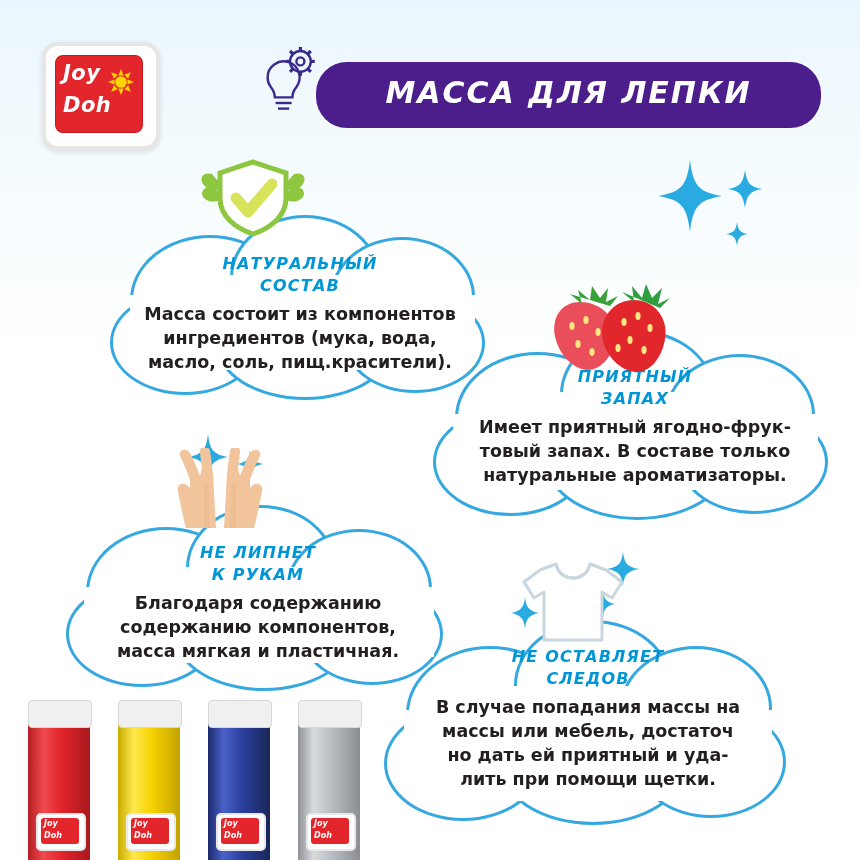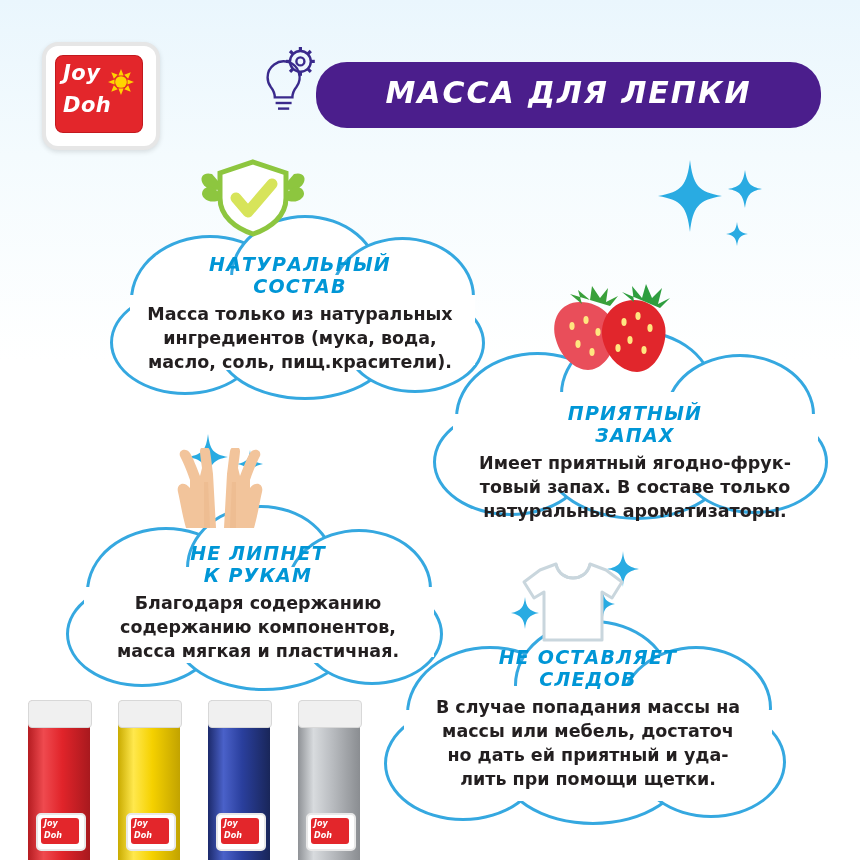--- a/index.html
+++ b/index.html
@@ -123,21 +123,21 @@
   }
   .cloud-wrap { position: absolute; }
   .cloud-content {
     position: absolute;
     z-index: 5;
     text-align: center;
     width: 100%;
   }
   .card-title {
     color: #0096d6;
-    font-size: 19px;
+    font-size: 16px;
     font-weight: bold;
     font-style: italic;
     letter-spacing: 1.2px;
     line-height: 22px;
     font-family: "DejaVu Sans", sans-serif;
     text-transform: uppercase;
     margin-bottom: 5px;
   }
   .card-body {
     color: #231f20;
@@ -291,21 +291,21 @@
     <div class="cloud-body" style="left:245px;top:78px;width:140px;height:100px;"></div>
     <div style="position:absolute;left:45px;top:60px;width:310px;height:95px;background:#ffffff;z-index:3;"></div>
     <div style="position:absolute;left:30px;top:80px;width:345px;height:70px;background:#ffffff;z-index:3;"></div>
 
     <div class="cloud-content" style="left:0;top:38px;">
       <div class="card-title">
         <div>НАТУРАЛЬНЫЙ</div>
         <div>СОСТАВ</div>
       </div>
       <div class="card-body">
-        <div>Масса только из натуральных</div>
+        <div>Масса состоит из компонентов</div>
         <div>ингредиентов (мука, вода,</div>
         <div>масло, соль, пищ.красители).</div>
       </div>
     </div>
   </div>
 
   <svg style="position:absolute;left:198px;top:158px;width:110px;height:80px;z-index:7;" viewBox="0 0 110 80">
     <path d="M14 16 C6 14 2 18 4 24 C7 32 18 34 26 30 Z" fill="#8dc63f"></path>
     <path d="M96 16 C104 14 108 18 106 24 C103 32 92 34 84 30 Z" fill="#8dc63f"></path>
     <path d="M12 28 C4 30 2 36 6 40 C12 46 22 44 27 38 Z" fill="#8dc63f"></path>
@@ -317,21 +317,21 @@
   <div class="cloud-wrap" style="left:425px;top:330px;width:420px;height:195px;">
     <div class="cloud-body" style="left:30px;top:22px;width:165px;height:132px;"></div>
     <div class="cloud-body" style="left:135px;top:0px;width:155px;height:128px;"></div>
     <div class="cloud-body" style="left:240px;top:24px;width:150px;height:122px;"></div>
     <div class="cloud-body" style="left:8px;top:78px;width:155px;height:108px;"></div>
     <div class="cloud-body" style="left:120px;top:72px;width:185px;height:118px;"></div>
     <div class="cloud-body" style="left:255px;top:80px;width:148px;height:104px;"></div>
     <div style="position:absolute;left:45px;top:62px;width:330px;height:98px;background:#ffffff;z-index:3;"></div>
     <div style="position:absolute;left:28px;top:84px;width:365px;height:70px;background:#ffffff;z-index:3;"></div>
 
-    <div class="cloud-content" style="left:0;top:36px;margin-top:36px;">
+    <div class="cloud-content" style="left:0;top:36px;">
       <div class="card-title">
         <div>ПРИЯТНЫЙ</div>
         <div>ЗАПАХ</div>
       </div>
       <div class="card-body">
         <div>Имеет приятный ягодно-фрук-</div>
         <div>товый запах. В составе только</div>
         <div>натуральные ароматизаторы.</div>
       </div>
     </div>

